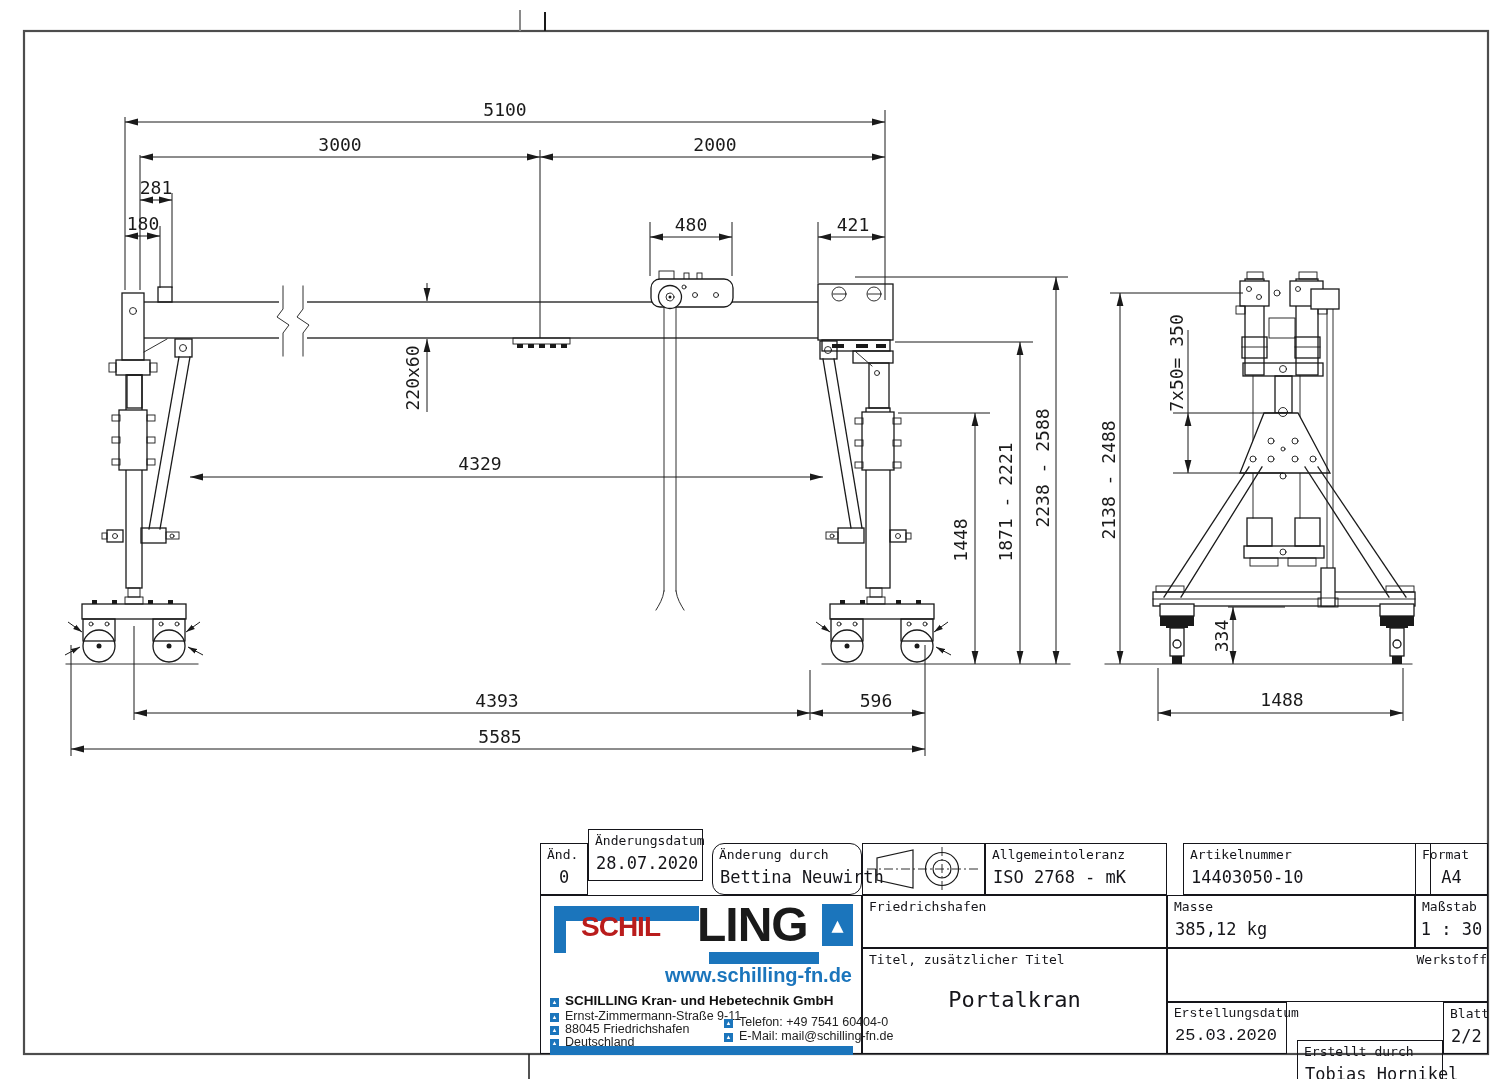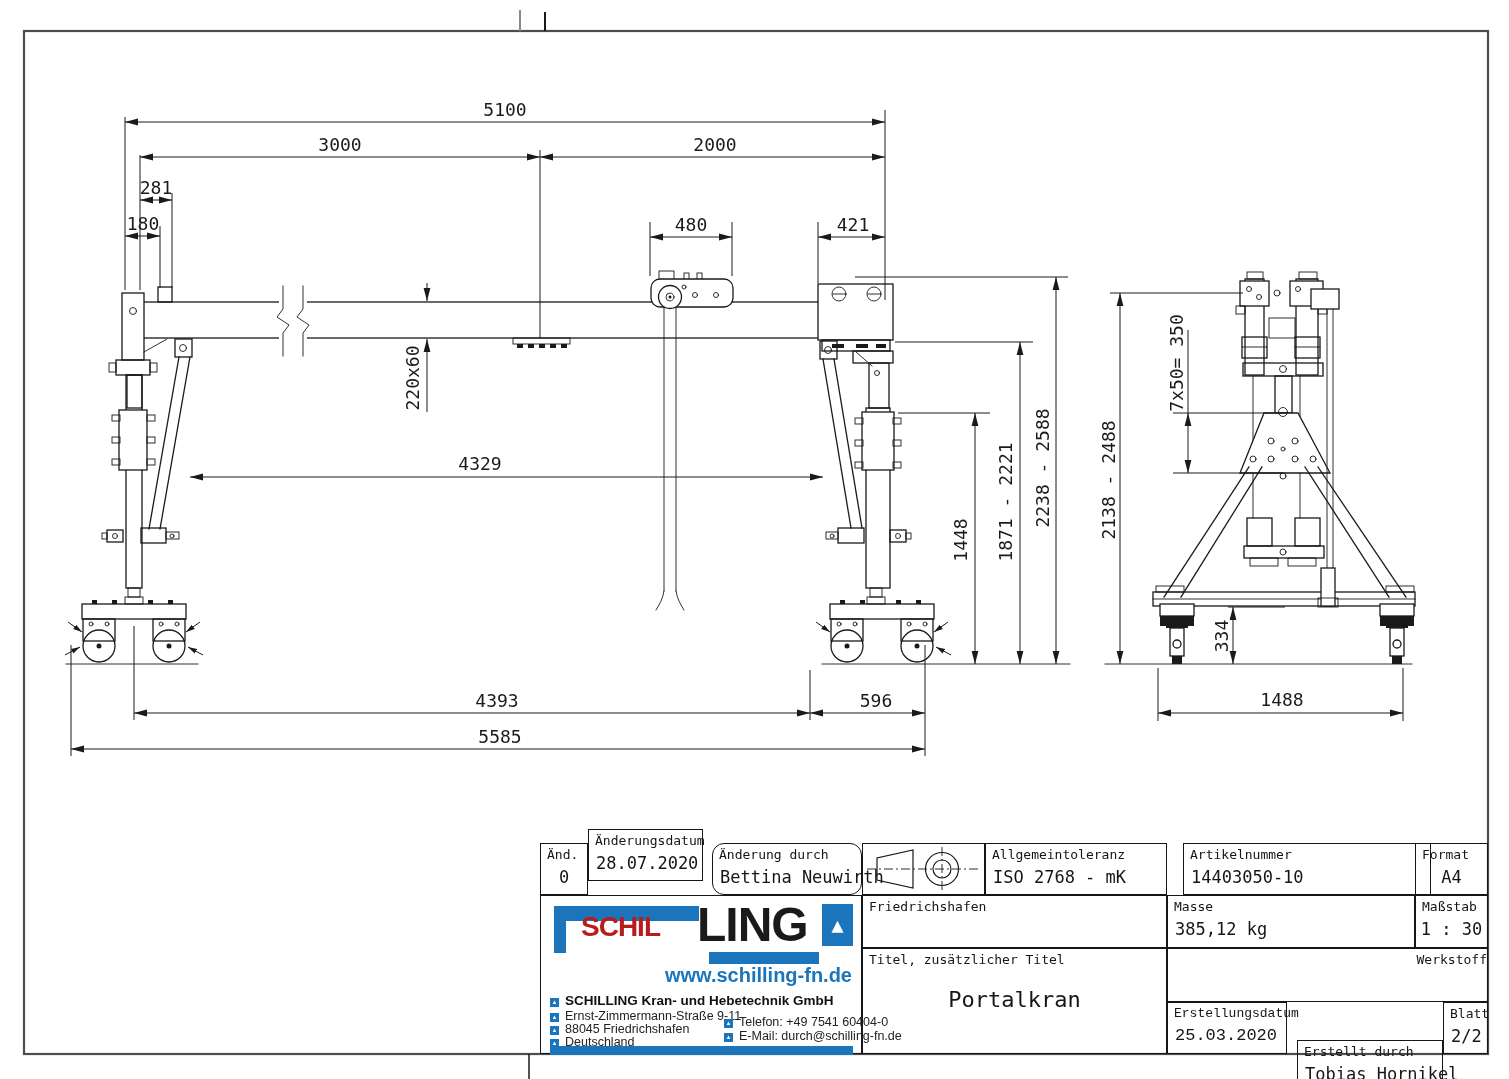--- a/index.html
+++ b/index.html
@@ -402,21 +402,21 @@
     <div class="lg-under"></div>
     <div class="lg-sq">
           <span class="lg-tri">▲</span>
         </div>
     <div class="lg-url">www.schilling-fn.de</div>
     <div class="lg-line lg-company" style="left:9px;top:97px;"><span class="blt">▲</span><span>SCHILLING Kran- und Hebetechnik GmbH</span></div>
     <div class="lg-line" style="left:9px;top:113px;"><span class="blt">▲</span><span>Ernst-Zimmermann-Straße 9-11</span></div>
     <div class="lg-line" style="left:9px;top:126px;"><span class="blt">▲</span><span>88045 Friedrichshafen</span></div>
     <div class="lg-line" style="left:9px;top:139px;"><span class="blt">▲</span><span>Deutschland</span></div>
     <div class="lg-line" style="left:183px;top:119px;"><span class="blt">▲</span><span>Telefon: +49 7541 60404-0</span></div>
-    <div class="lg-line" style="left:183px;top:133px;"><span class="blt">▲</span><span>E-Mail: durch@schilling-fn.de</span></div>
+    <div class="lg-line" style="left:183px;top:133px;"><span class="blt">▲</span><span>E-Mail: mail@schilling-fn.de</span></div>
     <div class="lg-botbar"></div>
   </div>
 
   <div class="cell" style="left:862px;top:895px;width:305px;height:53px;">
     <span class="cl">Friedrichshafen</span>
   </div>
   <div class="cell" style="left:1167px;top:895px;width:248px;height:53px;">
     <span class="cl">Masse</span>
     <span class="cv">385,12 kg</span>
   </div>

